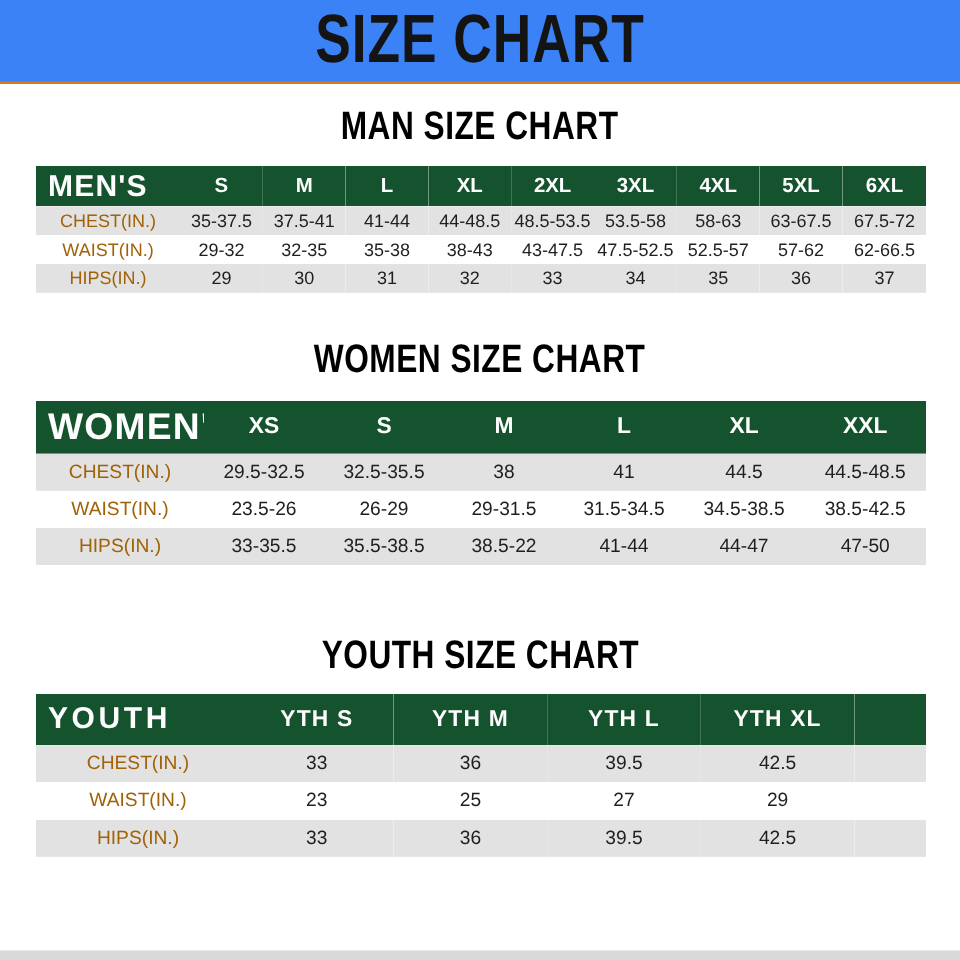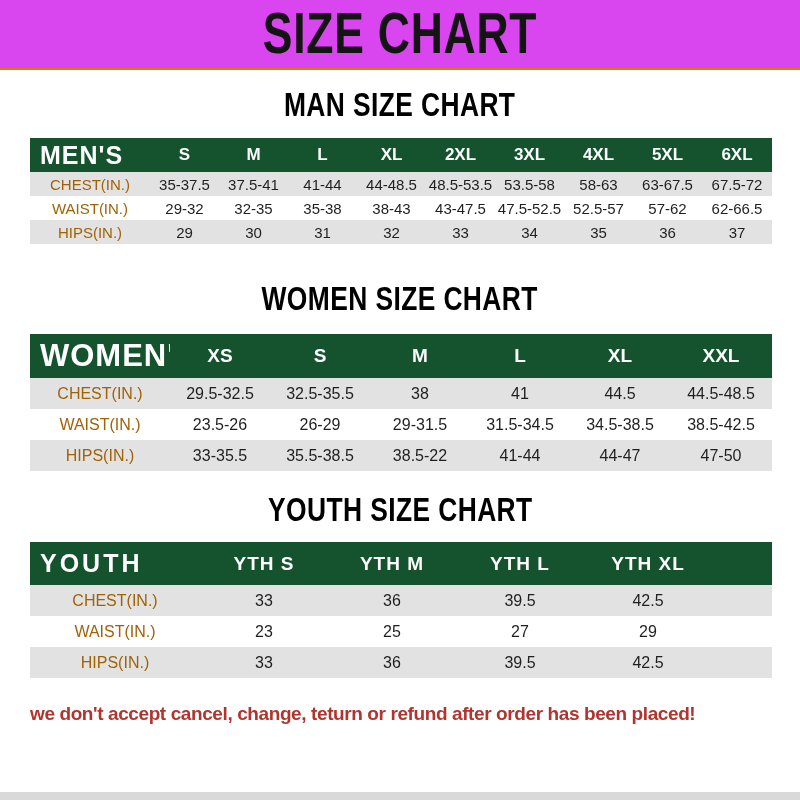--- a/index.html
+++ b/index.html
@@ -7,21 +7,21 @@
     width: 800px; height: 800px;
     background: #ffffff;
     font-family: "Liberation Sans", sans-serif;
     position: relative;
     overflow: hidden;
   }
 
   
   .banner {
     height: 68px;
-    background: #d946ef;
+    background: #3b82f6;
     border-bottom: 2px solid #D97A12;
     text-align: center;
   }
   .banner-title {
     display: inline-block;
     font-size: 57px;
     font-weight: bold;
     color: #141414;
     line-height: 66px;
     letter-spacing: 1px;
@@ -40,21 +40,21 @@
   h2.section-heading .cond {
     display: inline-block;
     font-size: 33px;
     letter-spacing: 0.5px;
     transform: scaleX(0.80);
     transform-origin: center;
     white-space: nowrap;
   }
   #heading-man   { margin-top: 16px; }
   #heading-women { margin-top: 36px; }
-  #heading-youth { margin-top: 20px; }
+  #heading-youth { margin-top: 56px; }
 
   
   table.size-table {
     margin-left: 30px;
     border-collapse: collapse;
     table-layout: fixed;
     width: 742px;
   }
   table.size-table th, table.size-table td {
     padding: 0;
@@ -293,16 +293,15 @@
         <td class="val">33</td>
         <td class="val">36</td>
         <td class="val">39.5</td>
         <td class="val">42.5</td>
         <td class="val"></td>
       </tr>
     </tbody>
   </table>
 
 <div class="disclaimer">
-  <div>we don't accept cancel, change, teturn or refund after order has been placed!</div>
 </div>
 
 <div class="bottom-strip"></div>
 
 </body></html>

